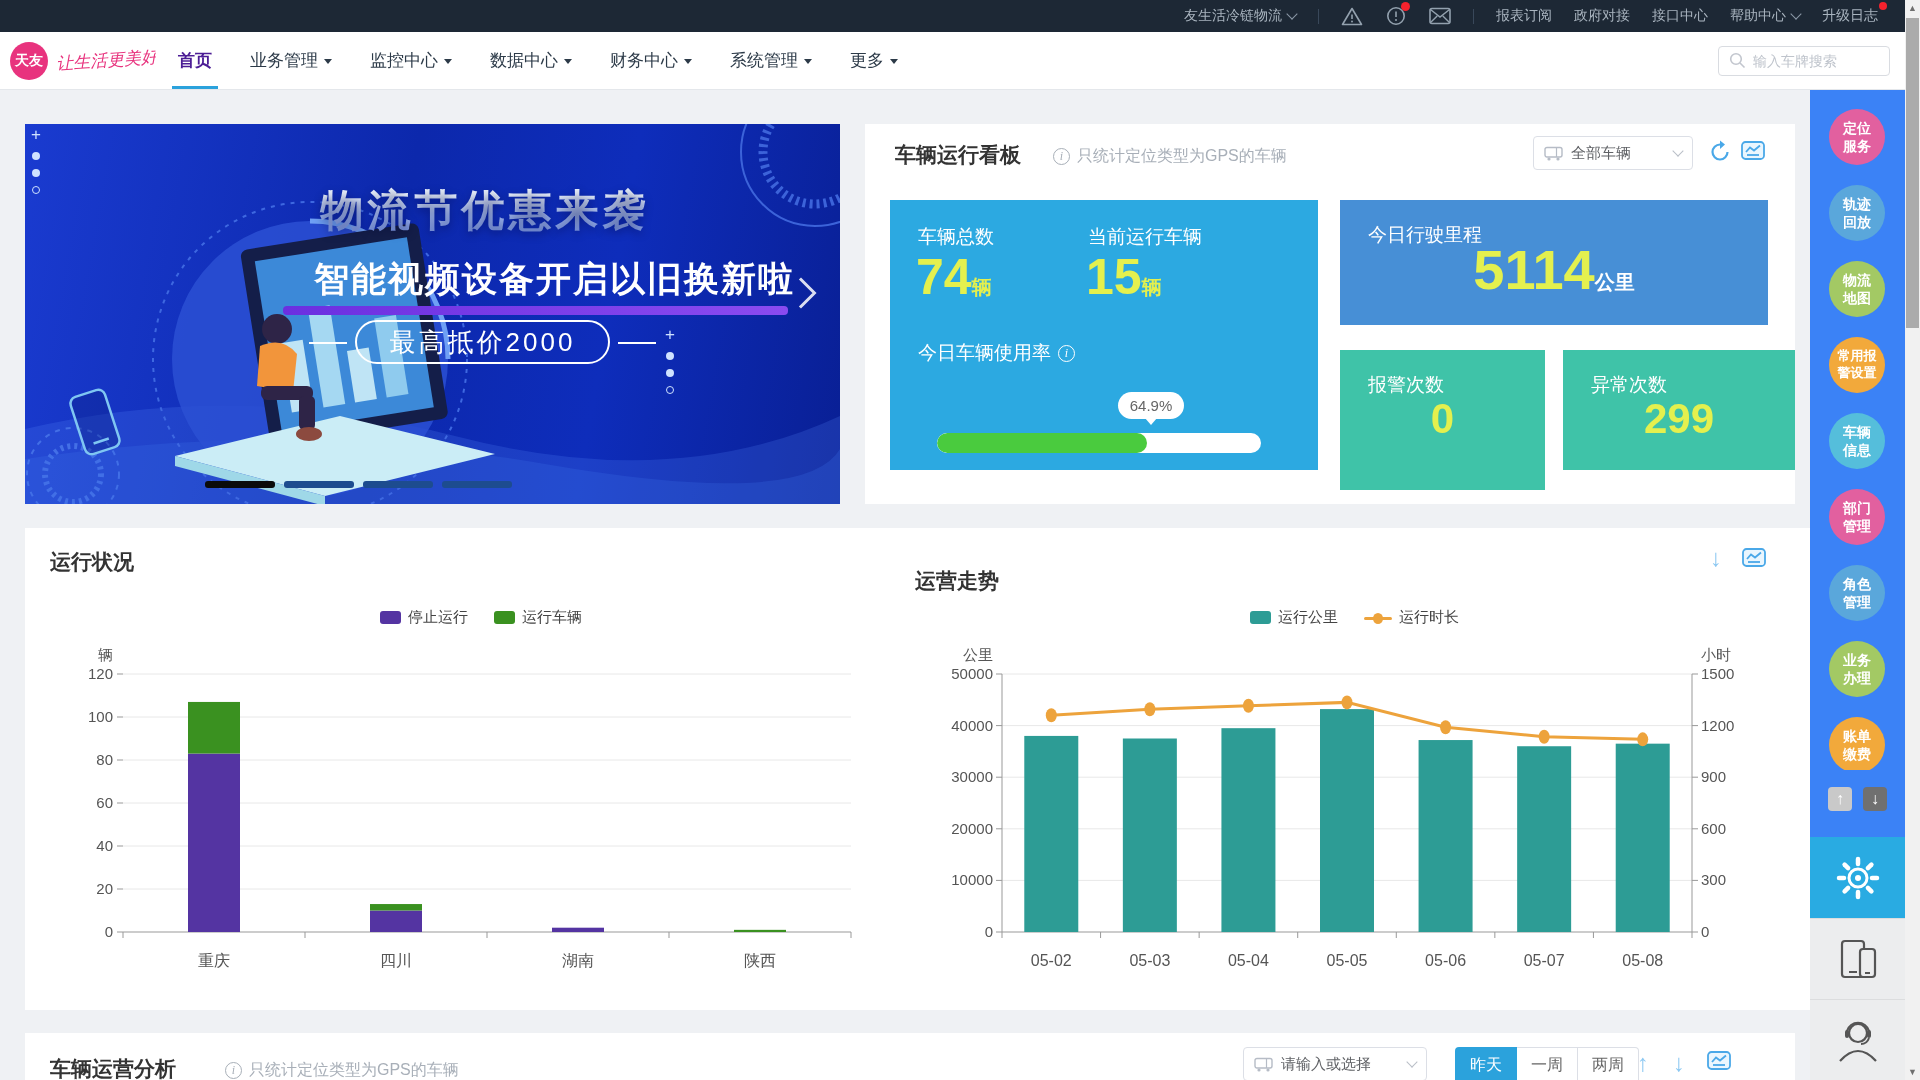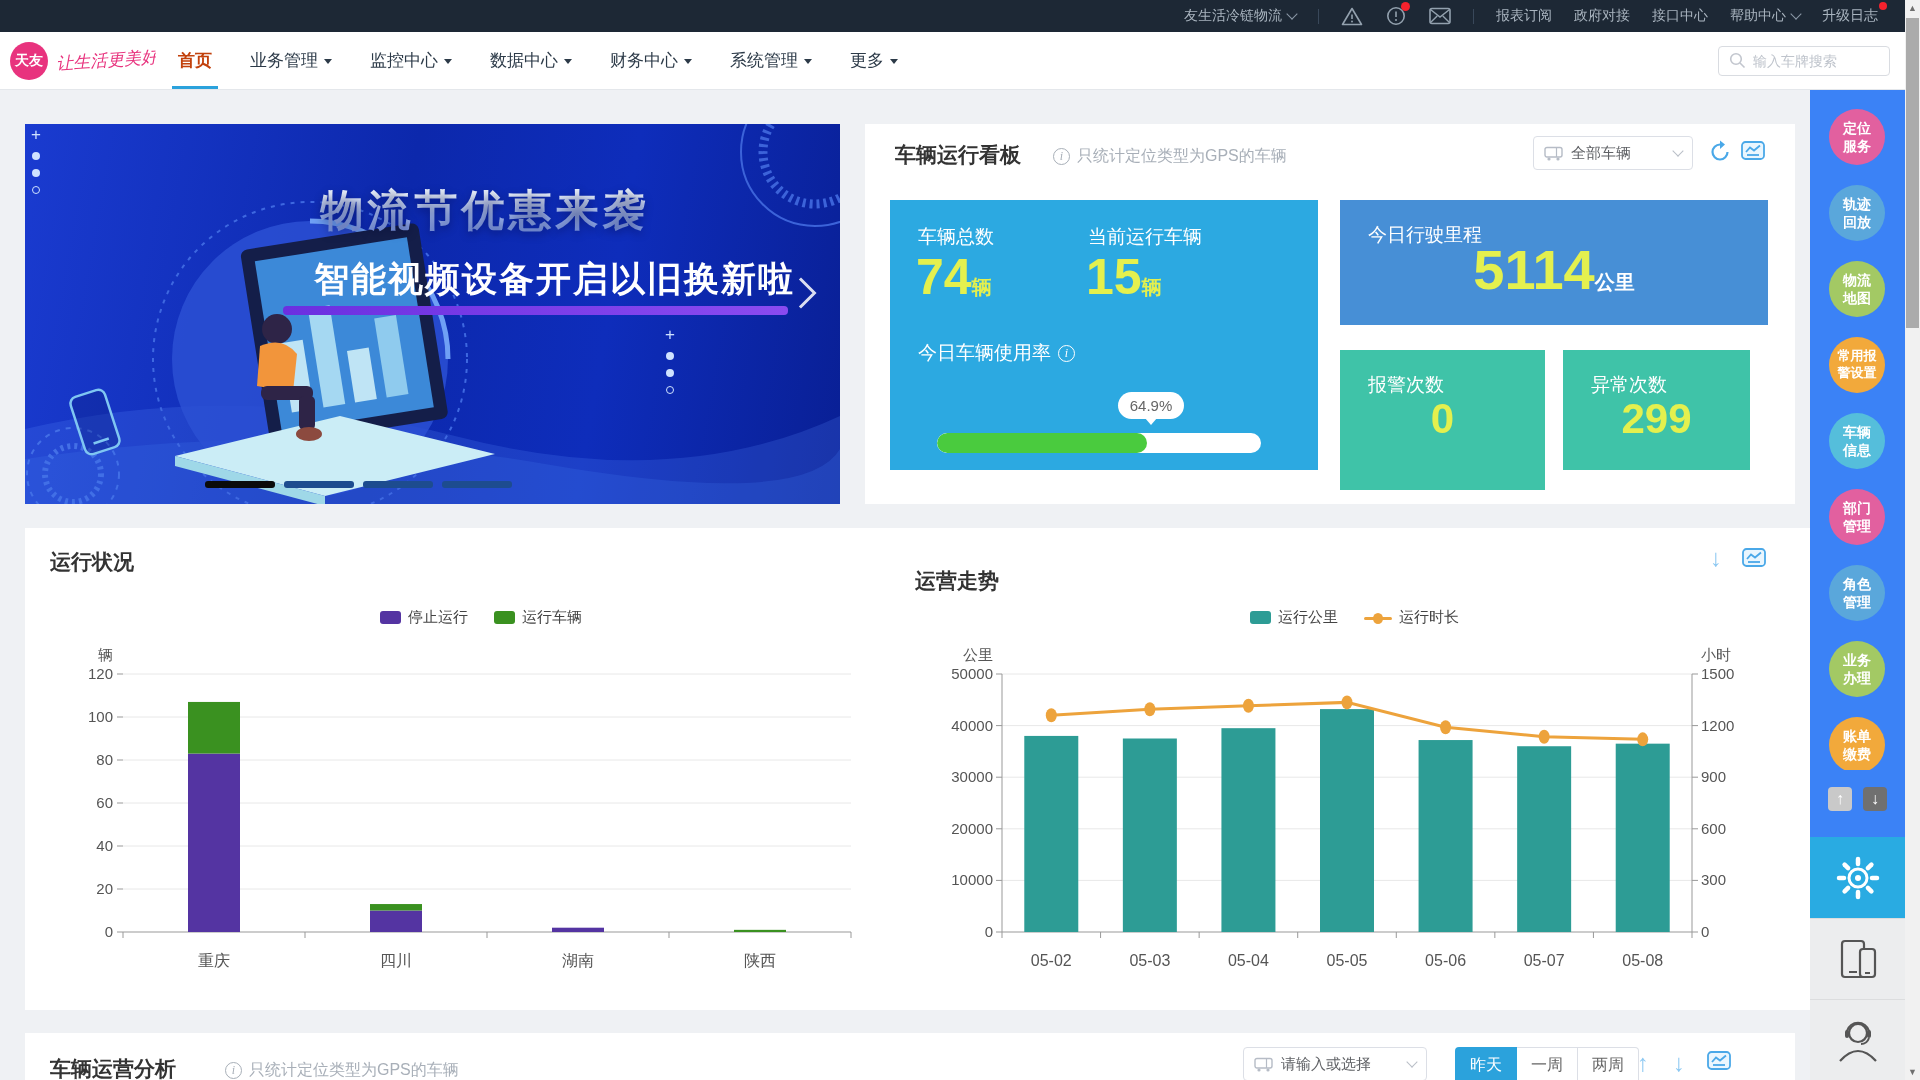--- a/index.html
+++ b/index.html
@@ -26,21 +26,21 @@
             border-bottom:1px solid #E4E7EB; display:flex; align-items:center; padding:0 0 0 10px; }
   .logo-badge { width:38px; height:38px; border-radius:50%; background:#E8337E; color:#fff;
                 font-size:14px; font-weight:bold; display:flex; align-items:center; justify-content:center; flex:0 0 auto; }
   .logo-slogan { color:#E8337E; font-family:"Liberation Serif", serif; font-style:italic;
                  font-size:17px; margin-left:8px; width:100px; transform:rotate(-4deg); white-space:nowrap;
                  overflow:hidden; }
   .nav-menus { display:flex; align-items:center; gap:38px; margin-left:22px; height:100%; }
   .nav-item { position:relative; height:100%; display:flex; align-items:center; gap:6px;
               font-size:17px; color:#2C3A48; cursor:pointer; }
   .nav-item .tri { width:0; height:0; border:4px solid transparent; border-top:5px solid #2C3A48; margin-top:5px; }
-  .nav-item.active { color:#c2410c; font-weight:bold; }
+  .nav-item.active { color:#4c1d95; font-weight:bold; }
   .nav-item.active::after { content:""; position:absolute; left:-6px; right:-6px; bottom:0; height:3px; background:#2BA2DC; }
   .search { margin-left:auto; margin-right:30px; width:172px; height:30px; border:1px solid #D9DCE1;
             border-radius:4px; display:flex; align-items:center; gap:7px; padding:0 10px; background:#fff; }
   .search input { border:none; outline:none; flex:1; min-width:0; font-size:14px; color:#333; background:transparent; }
   .search input::placeholder { color:#BFC4CC; }
 
   
   .card { position:absolute; background:#fff; }
 
   
@@ -271,20 +271,21 @@
     </div>
     <div class="bn-decor" style="left:640px; top:202px;">
       <span class="d-plus">+</span>
         <i class="d-dot"></i>
         <i class="d-dot"></i>
         <i class="d-ring"></i>
     </div>
     <div class="bn-head">物流节优惠来袭</div>
     <div class="bn-sub">智能视频设备开启以旧换新啦</div>
     <i class="bn-bar"></i>
+    <div class="bn-pill">最高抵价2000</div>
     <i class="bn-next"></i>
     <div class="indicators">
       <i class="indicator" style="background: rgb(11, 11, 11);"></i>
       <i class="indicator" style="background: rgb(29, 76, 143);"></i>
       <i class="indicator" style="background: rgb(29, 76, 143);"></i>
       <i class="indicator" style="background: rgb(29, 76, 143);"></i>
     </div>
   </div>
 
   <div class="card dash">
@@ -341,21 +342,21 @@
     <div class="box" id="mileage-box" style="left: 475px; top: 76px; width: 428px; height: 125px; background: rgb(71, 143, 214);">
       <div class="stat-label">今日行驶里程</div>
       <div class="mileage-val">
         <span class="stat-big" style="color: rgb(228, 240, 78);">5114</span><span class="stat-unit" style="color:#fff;">公里</span>
       </div>
     </div>
     <div class="box" id="alarm-box" style="left: 475px; top: 226px; width: 205px; height: 140px; background: rgb(63, 195, 168);">
       <div class="stat-label">报警次数</div>
       <div class="count-val" style="color: rgb(228, 240, 78);">0</div>
     </div>
-    <div class="box" id="abnormal-box" style="left: 698px; top: 226px; width: 187px; height: 120px; background: rgb(63, 195, 168);">
+    <div class="box" id="abnormal-box" style="left: 698px; top: 226px; width: 232px; height: 120px; background: rgb(63, 195, 168);">
       <div class="stat-label">异常次数</div>
       <div class="count-val" style="color: rgb(228, 240, 78);">299</div>
     </div>
   </div>
 
   <div class="card charts">
     <div class="panel-title" style="left:25px; top:20px;">运行状况</div>
     <div class="legend" style="left:355px; top:80px;">
       <span class="legend-item">
         <i class="swatch" style="background: rgb(84, 52, 162);"></i>

